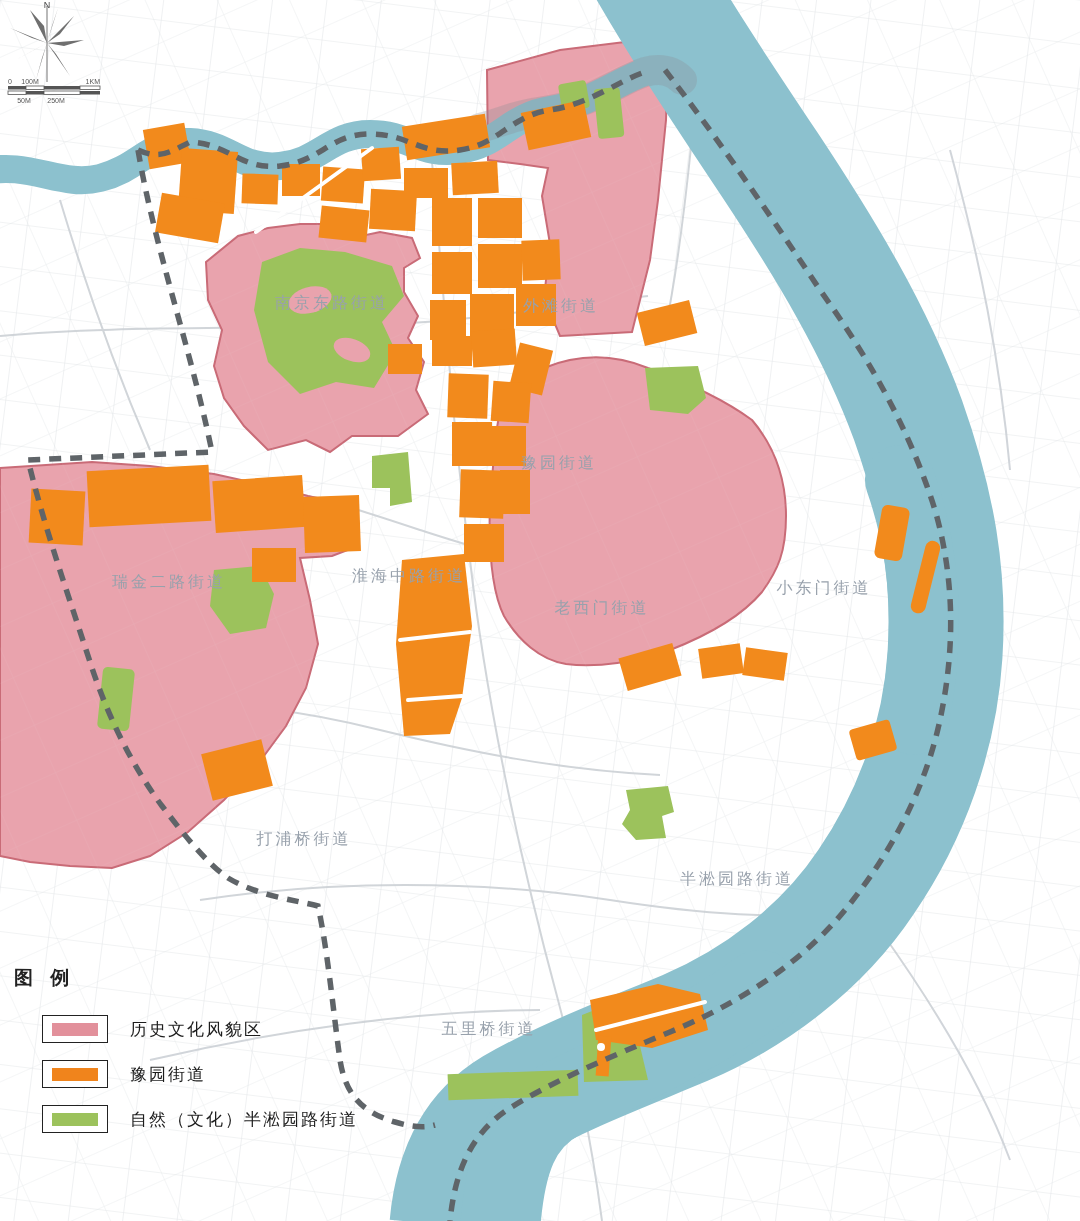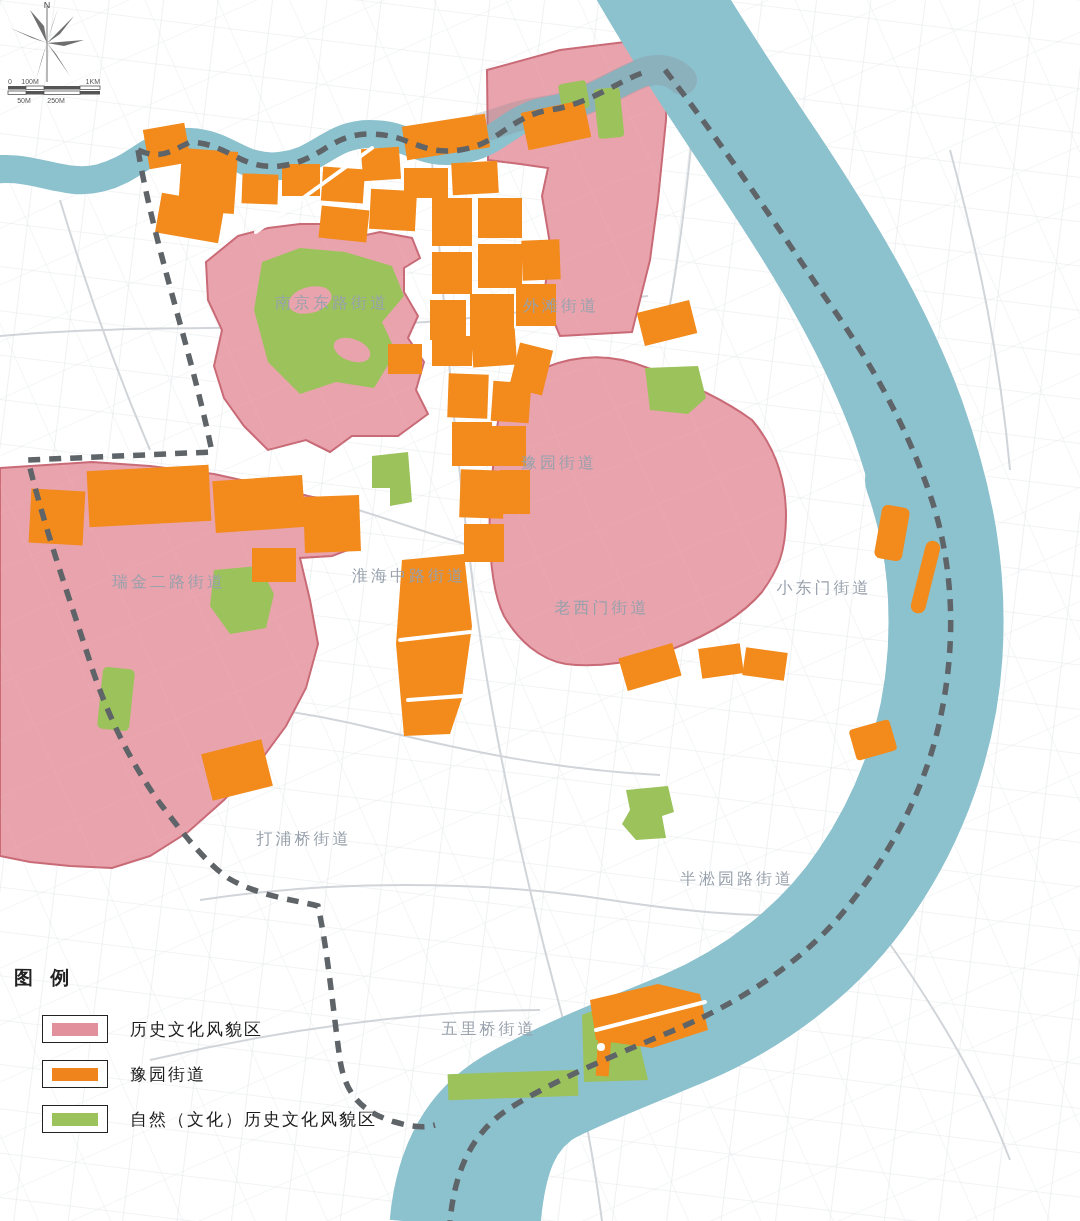--- a/index.html
+++ b/index.html
@@ -204,16 +204,16 @@
     <span class="swatch">
       <span class="bar" style="background: rgb(240, 132, 28);"></span>
     </span>
     <span class="legend-label">豫园街道</span>
   </div>
 
   <div class="legend-item">
     <span class="swatch">
       <span class="bar" style="background: rgb(156, 194, 92);"></span>
     </span>
-    <span class="legend-label">自然（文化）历史文化风貌区</span>
+    <span class="legend-label">自然（文化）半淞园路街道</span>
   </div>
 
 </div>
 
 </body></html>

